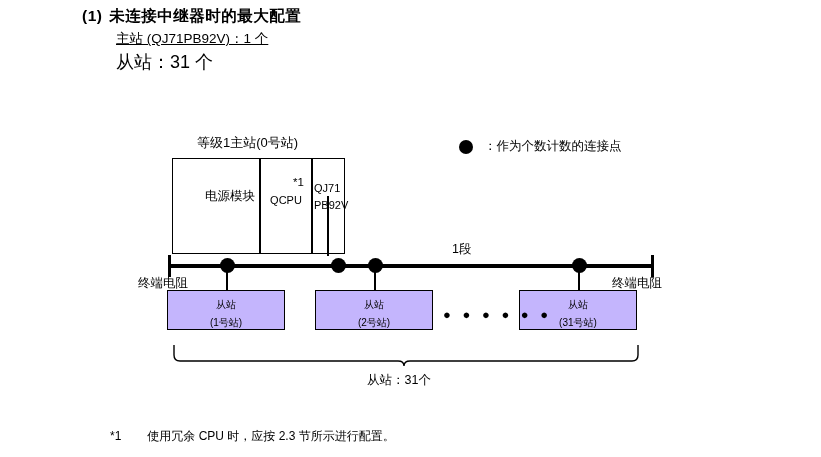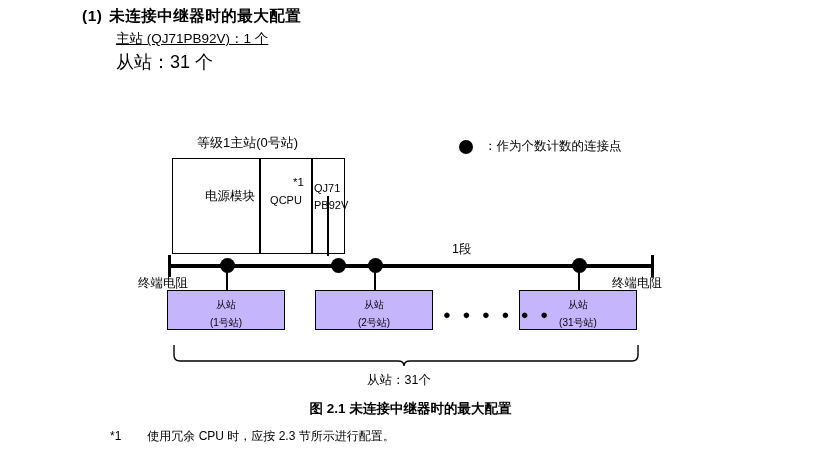--- a/index.html
+++ b/index.html
@@ -287,19 +287,18 @@
     <div>(31号站)</div>
   </div>
 
   <div class="abs ellipsis-dots">● ● ● ● ● ●</div>
 
   <svg class="abs brace" viewBox="0 0 468 22">
     <path d="M2,0 L2,10 Q2,16 8,16 L226,16 Q232,16 232,21 Q232,16 238,16 L460,16 Q466,16 466,10 L466,0" fill="none" stroke="#000000" stroke-width="1.4"></path>
   </svg>
   <div class="abs brace-caption">从站：31个</div>
 
-  <div class="abs fig-caption">图 2.1  未连接中继器时的最大配置</div>
   <div class="abs footnote">
     <span class="mark">*1</span>
     <span>使用冗余 CPU 时，应按 2.3 节所示进行配置。</span>
   </div>
 
 </div>
 
 </body></html>

